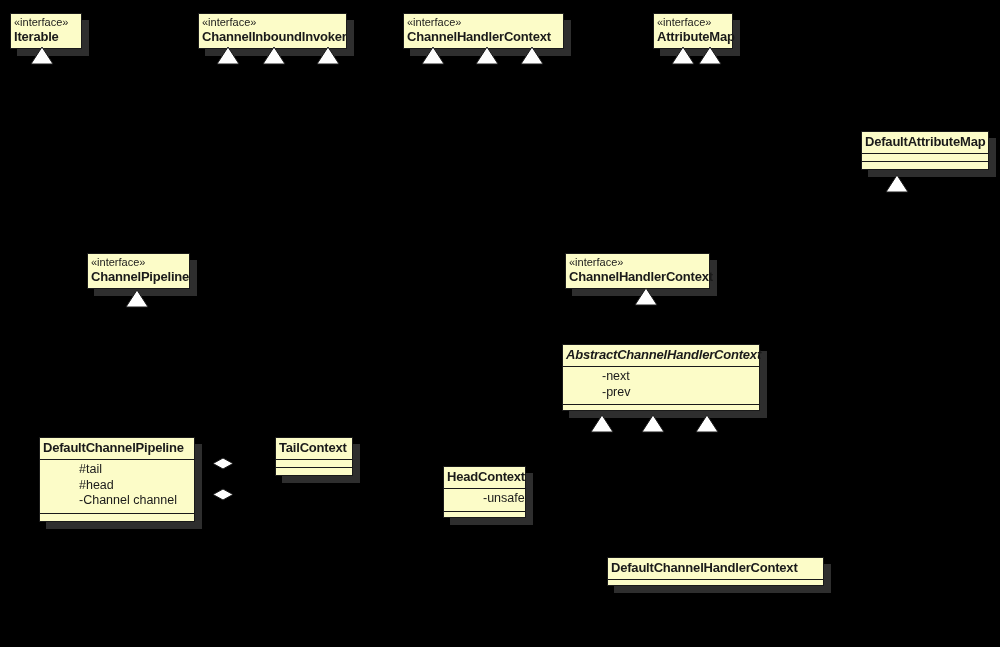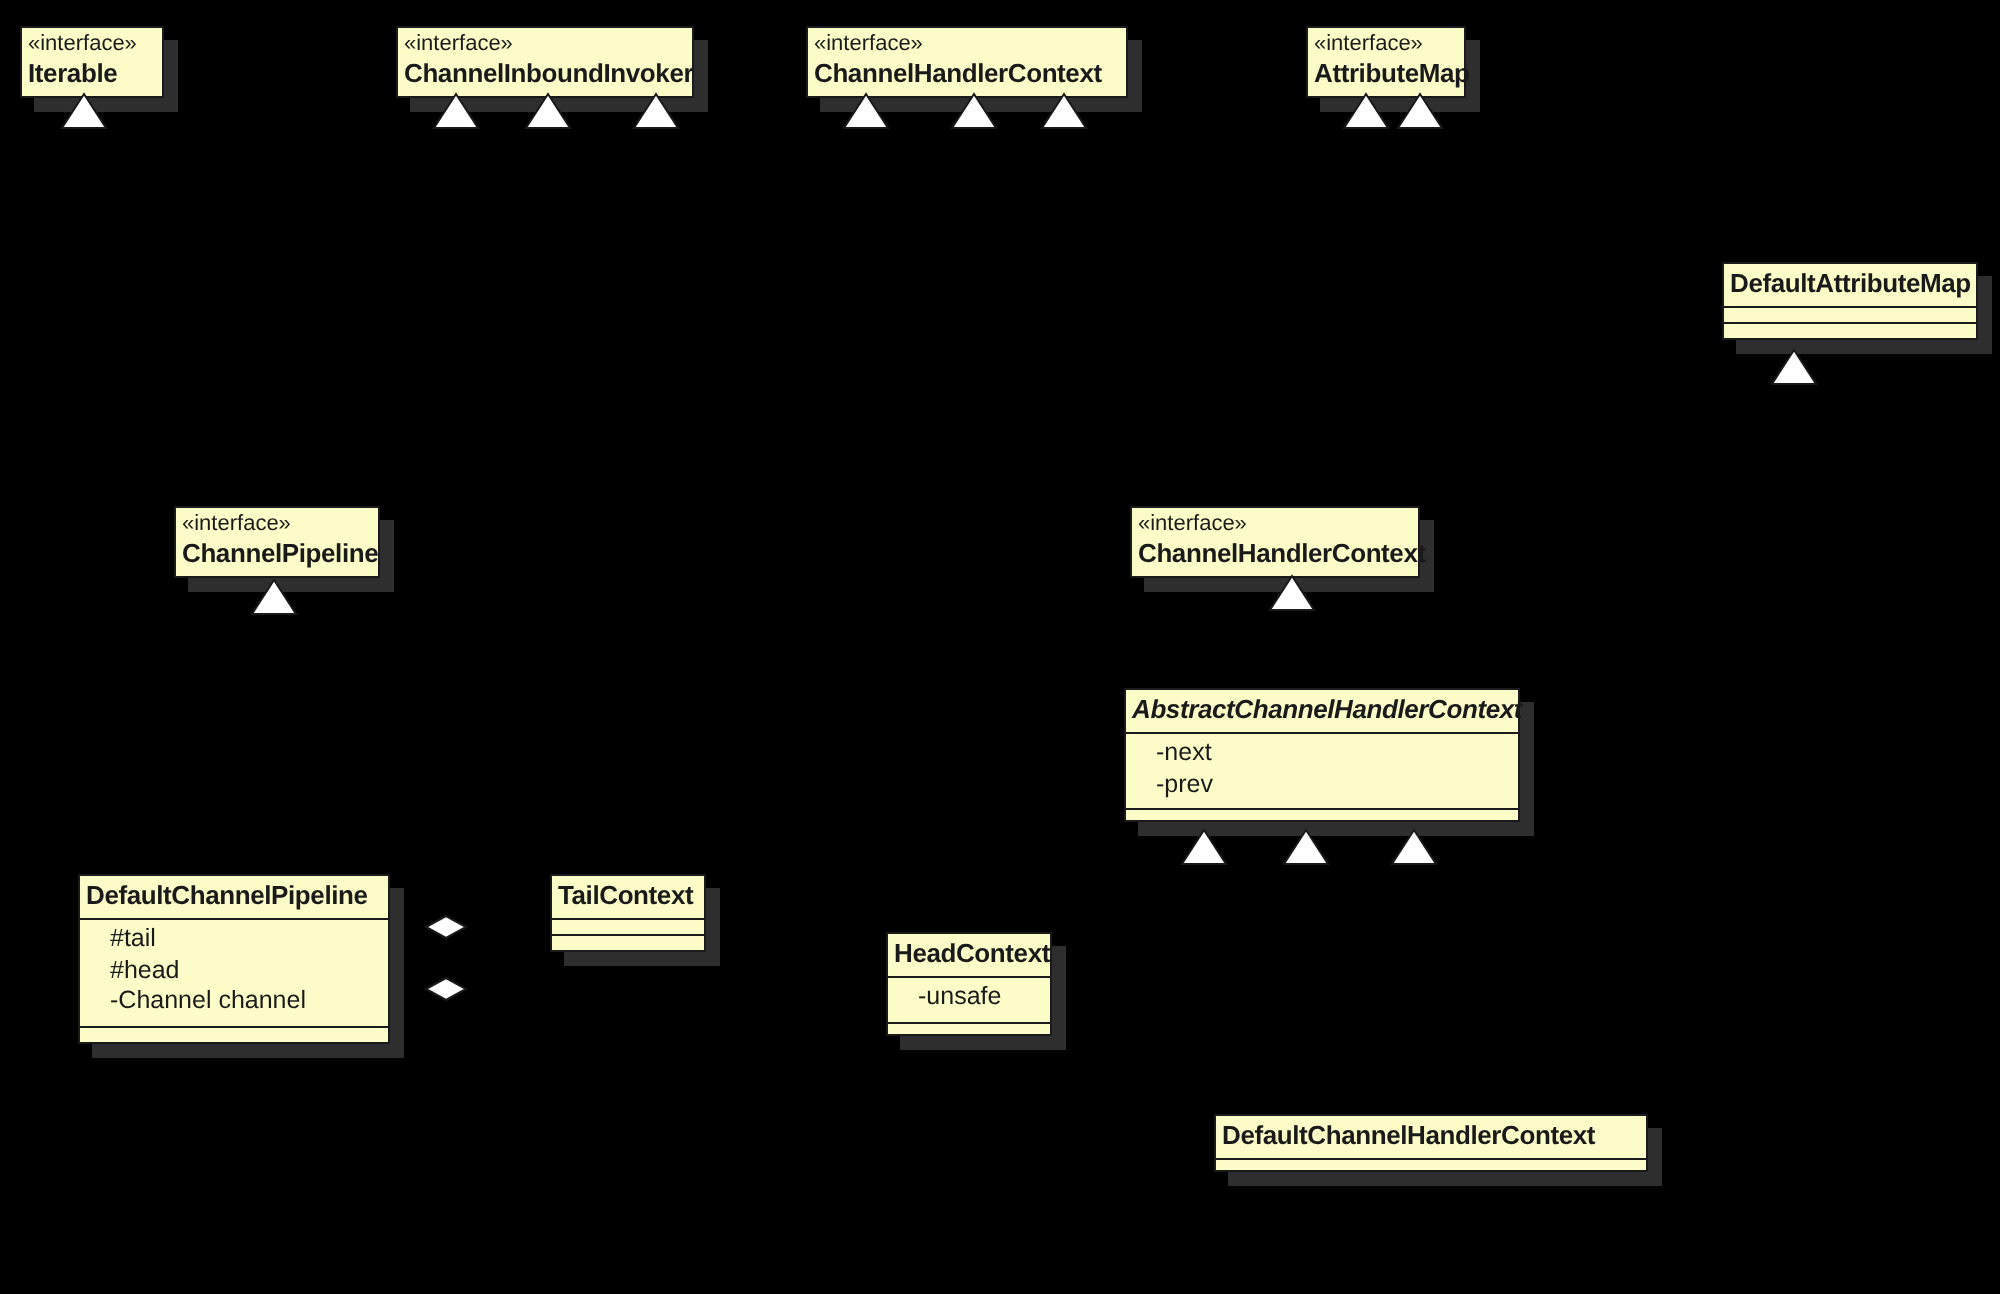--- a/index.html
+++ b/index.html
@@ -42,20 +42,21 @@
   .abstract .cname { font-style: italic; }
   .attrs {
     border-top: 1.5px solid #1A1A1A;
     padding: 2px 0 4px 0;
   }
   .field {
     font-size: 12.5px;
     line-height: 15.5px;
     padding: 0 15px;
     white-space: nowrap;
+    margin-left: 24px;
   }
   .comp {
     border-top: 1.5px solid #1A1A1A;
     height: 7px;
   }
   .comp.thin { height: 5px; }
   
   .n-iterable { left: 10px;  top: 13px;  width: 72px;  }
   .n-cii      { left: 198px; top: 13px;  width: 149px; }
   .n-coi      { left: 403px; top: 13px;  width: 161px; }

